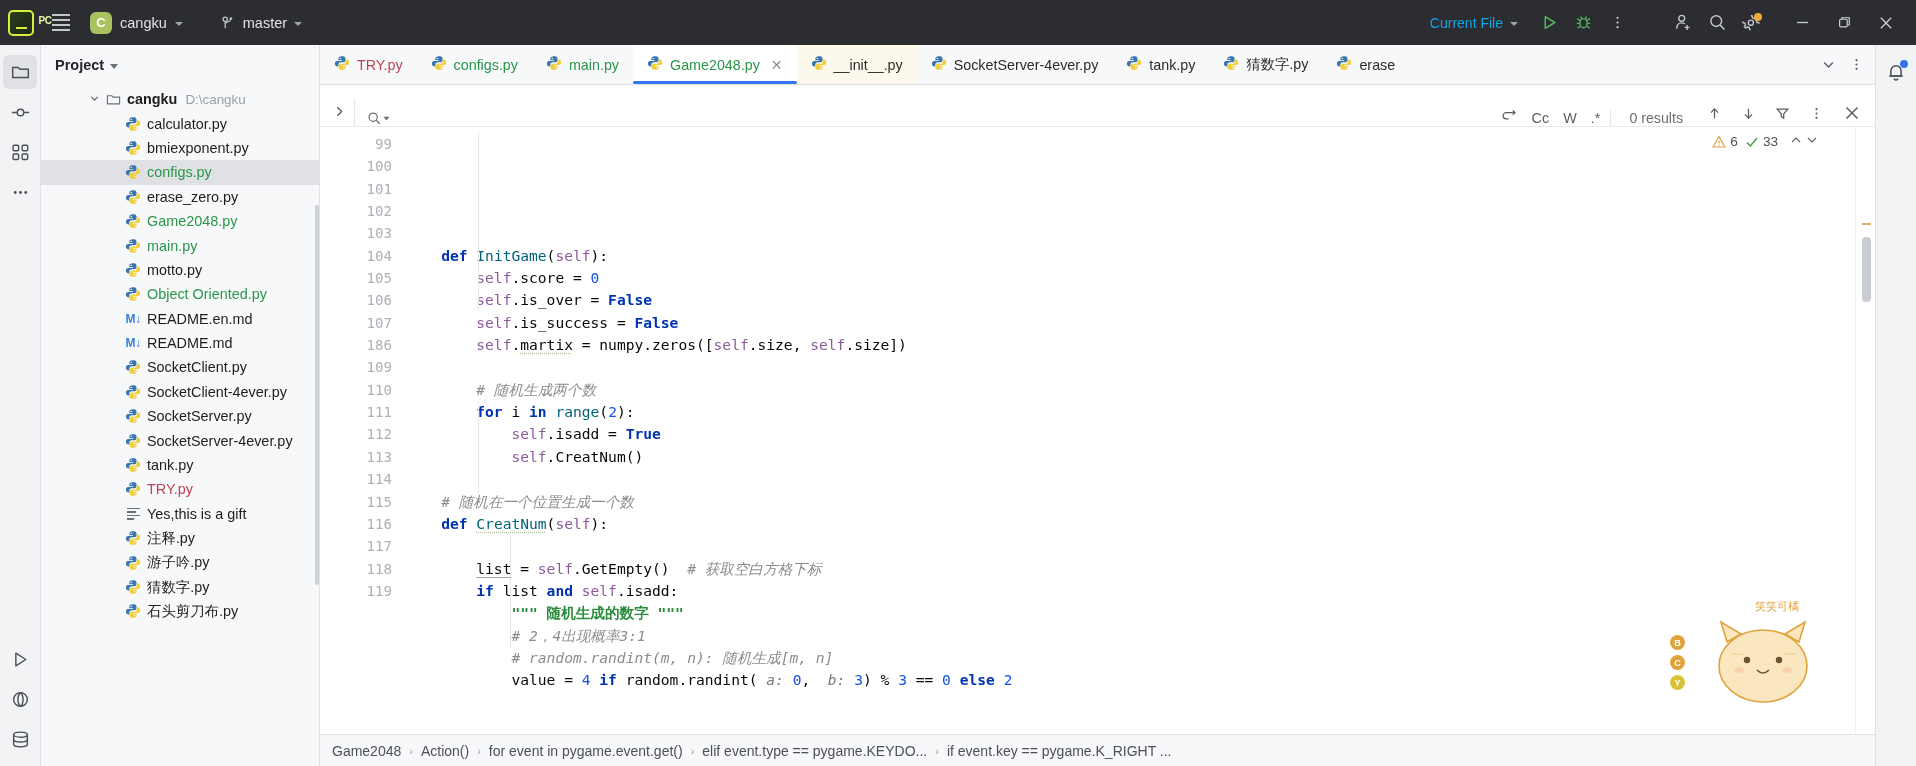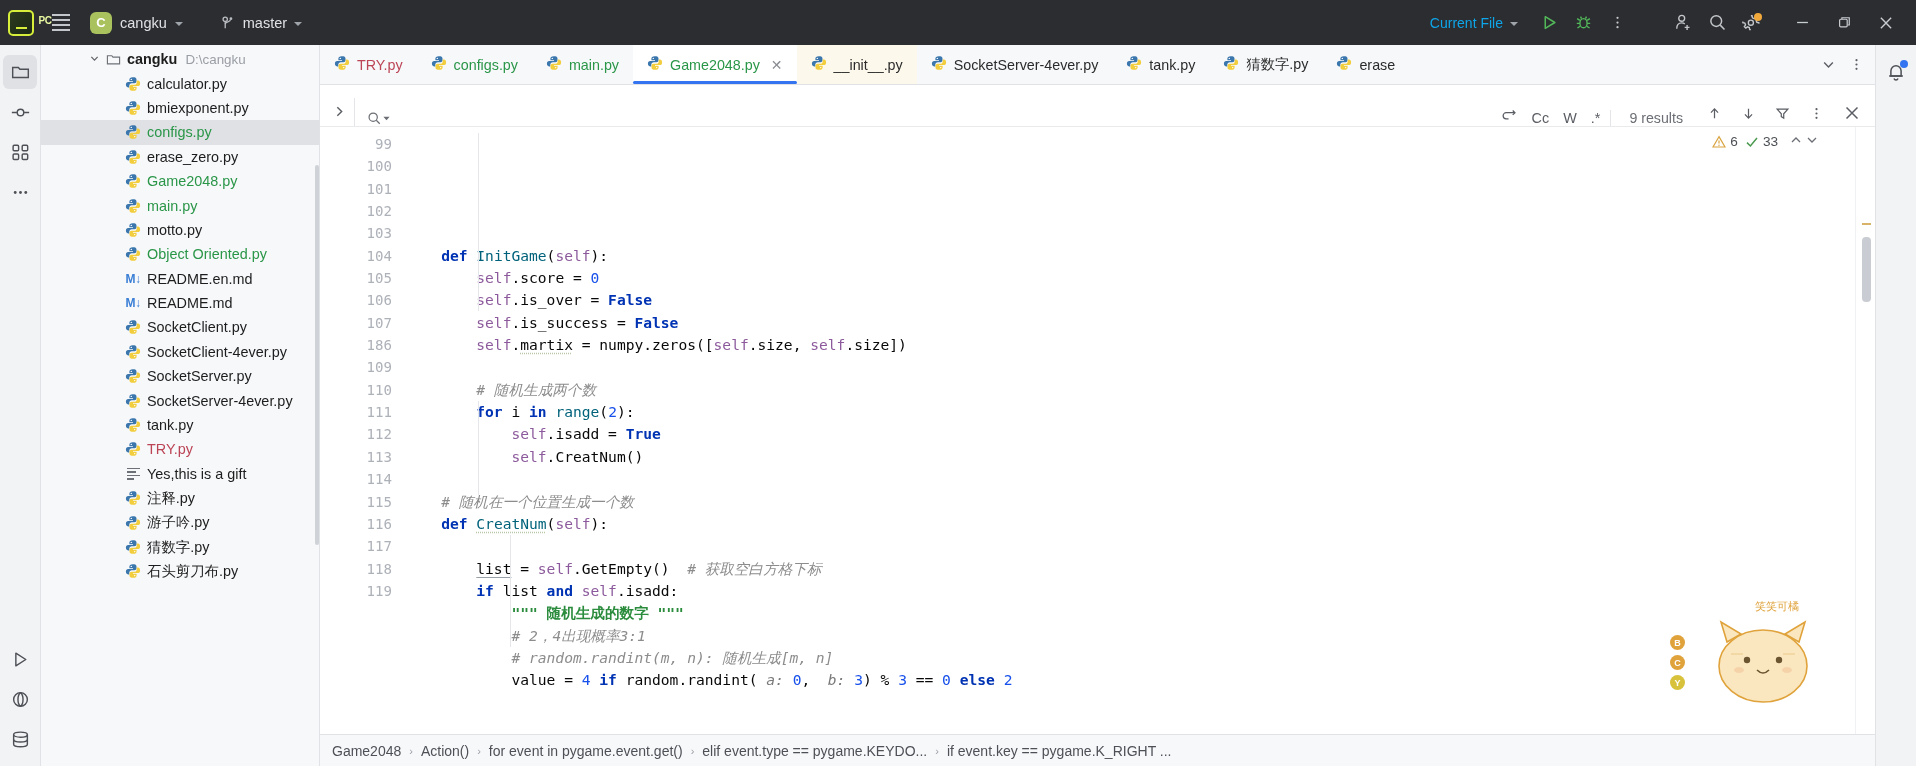--- a/index.html
+++ b/index.html
@@ -318,20 +318,24 @@
       <div class="rail-btn" style="margin-bottom:10px">
         <svg width="19" height="19" viewBox="0 0 18 18" fill="none" stroke="#4d5056" stroke-width="1.35">
           <ellipse cx="9" cy="4.4" rx="6.5" ry="2.4"></ellipse>
             <path d="M2.5 4.4 V13.4 C2.5 14.8 5.4 15.8 9 15.8 C12.6 15.8 15.5 14.8 15.5 13.4 V4.4"></path>
           <path d="M2.5 9 C2.5 10.4 5.4 11.4 9 11.4 C12.6 11.4 15.5 10.4 15.5 9"></path>
         </svg>
       </div>
     </div>
 
     <div class="panel">
+      <div class="panel-head">
+        <div class="panel-title">Project</div>
+        <div class="panel-chev"></div>
+      </div>
       <div class="tree">
 
         <div class="tnode" style="padding-left:44px">
           <span class="arrow">
             <svg width="9" height="9" viewBox="0 0 10 10" stroke="#5e6166" stroke-width="1.3" fill="none">
                 <path d="M1.5 3.2 L5 6.8 L8.5 3.2"></path>
               </svg>
           </span>
           <span class="ic">
             <svg width="15" height="15" viewBox="0 0 16 16" fill="none" stroke="#6d7076" stroke-width="1.2">
@@ -697,21 +701,21 @@
           <span class="fb-opt">
             <svg width="17" height="14" viewBox="0 0 18 14" stroke="#5a5d63" stroke-width="1.3" fill="none">
               <path d="M14.5 3.5 H5.5 A3.2 3.2 0 0 0 5.5 10 H8"></path>
                 <path d="M12.4 1.2 L14.8 3.5 L12.4 5.8"></path>
             </svg>
           </span>
           <span class="fb-opt">Cc</span>
           <span class="fb-opt">W</span>
           <span class="fb-opt">.*</span>
         </div>
-        <div class="fb-results">9 results</div>
+        <div class="fb-results">0 results</div>
         <div class="fb-icons">
           <div class="fb-icn">
             <svg width="15" height="15" viewBox="0 0 16 16" stroke="#5a5d63" stroke-width="1.3" fill="none">
                 <path d="M8 13 V3.2 M4.2 7 L8 3.1 L11.8 7"></path>
               </svg>
           </div>
           <div class="fb-icn">
             <svg width="15" height="15" viewBox="0 0 16 16" stroke="#5a5d63" stroke-width="1.3" fill="none">
                 <path d="M8 3 V12.8 M4.2 9 L8 12.9 L11.8 9"></path>
               </svg>

